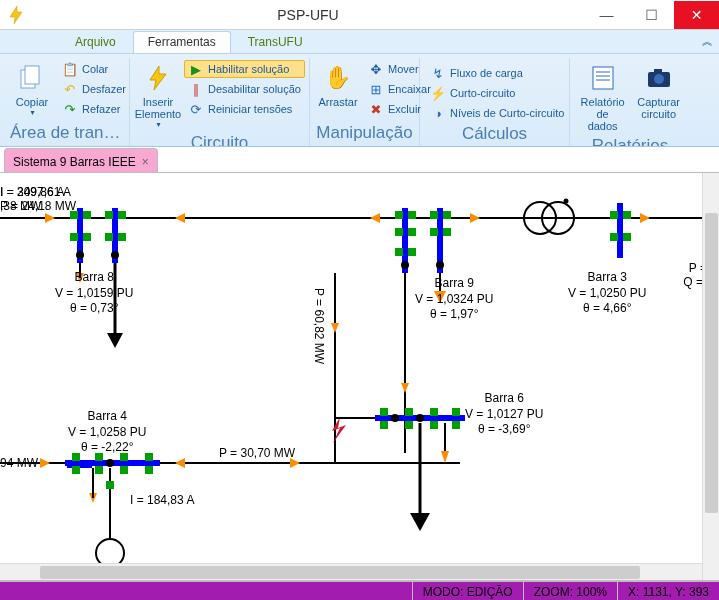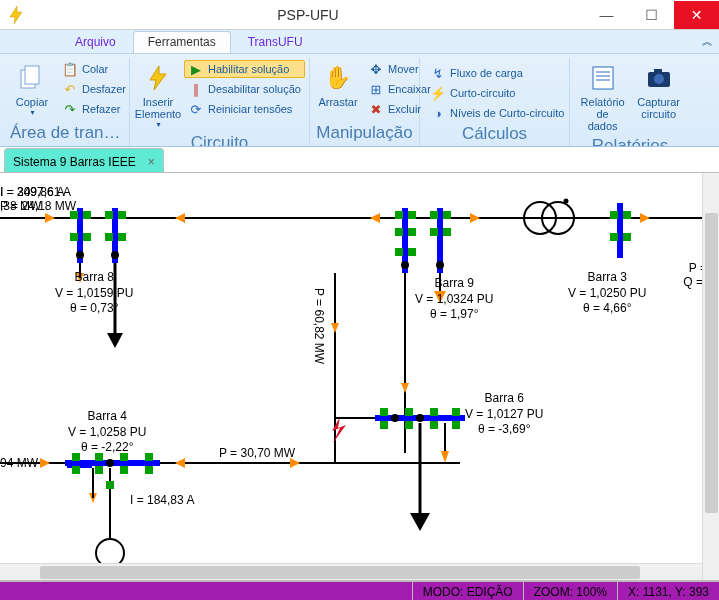--- a/index.html
+++ b/index.html
@@ -11,42 +11,42 @@
 .title-bar .title { flex: 1; text-align: center; font-size: 14px; color: #333; }
 .title-bar .win-btns { display: flex; }
 .title-bar .win-btn { width: 45px; height: 28px; display: flex; align-items: center; justify-content: center; font-size: 14px; }
 .title-bar .win-btn.close { background: #e81123; color: #fff; }
 .title-bar .win-btn.minmax { color: #555; }
 
 
 .ribbon { background: linear-gradient(#e8f2fb, #d9ebfa); border-bottom: 1px solid #9fc5e8; }
 .tabs-row { display: flex; align-items: flex-end; height: 24px; padding-left: 60px; background: #dff0fc; border-bottom: 1px solid #b5d3ec; position: relative; }
 .collapse-btn { position: absolute; right: 6px; top: 4px; font-size: 11px; color: #1a5a9e; cursor: pointer; }
-.tab { padding: 3px 14px 4px; font-size: 12px; color: #6d28d9; cursor: pointer; border: 1px solid transparent; border-bottom: none; margin-right: 2px; }
+.tab { padding: 3px 14px 4px; font-size: 12px; color: #4d7c0f; cursor: pointer; border: 1px solid transparent; border-bottom: none; margin-right: 2px; }
 .tab.active { background: #fdfdfe; border-color: #b5d3ec; border-top-left-radius: 3px; border-top-right-radius: 3px; color: #333; }
 
 .ribbon-body { display: flex; height: 92px; padding: 4px 4px 0; }
 .group { border-right: 1px solid #c4dcf0; padding: 2px 6px 0; display: flex; flex-direction: column; }
 .group-content { display: flex; flex: 1; align-items: flex-start; gap: 4px; }
 .group-label { text-align: center; font-size: 17px; color: #4a7db3; padding: 2px 0 3px; white-space: nowrap; overflow: hidden; text-overflow: ellipsis; }
 
 .big-btn { display: flex; flex-direction: column; align-items: center; justify-content: center; padding: 2px 4px; font-size: 11px; color: #1a5a9e; text-align: center; cursor: pointer; min-width: 44px; }
 .big-btn .ico { width: 32px; height: 32px; display: flex; align-items: center; justify-content: center; font-size: 22px; }
 .big-btn .lbl { margin-top: 2px; line-height: 1.1; }
 
 .small-list { display: flex; flex-direction: column; gap: 2px; }
 .small-btn { display: flex; align-items: center; gap: 4px; font-size: 11px; color: #1a5a9e; padding: 1px 4px; cursor: pointer; white-space: nowrap; }
 .small-btn.highlighted { background: #ffe08a; border: 1px solid #e6b422; border-radius: 2px; padding: 0 3px; }
 .small-btn .mini-ico { width: 16px; height: 16px; display: inline-flex; align-items: center; justify-content: center; font-size: 13px; }
 
 .dropdown-arrow { font-size: 8px; margin-left: 1px; }
 
 
 .doc-tabs { height: 26px; background: #fff; border-bottom: 1px solid #bcbcbc; display: flex; align-items: flex-end; padding-left: 4px; }
-.doc-tab { height: 24px; border: 1px solid #bcbcbc; border-bottom: none; border-top-left-radius: 4px; border-top-right-radius: 4px; background: #5eead4; padding: 3px 8px 0; font-size: 12px; display: flex; align-items: center; gap: 12px; }
+.doc-tab { height: 24px; border: 1px solid #bcbcbc; border-bottom: none; border-top-left-radius: 4px; border-top-right-radius: 4px; background: #f9a8d4; padding: 3px 8px 0; font-size: 12px; display: flex; align-items: center; gap: 6px; }
 .doc-tab .close-x { font-size: 12px; color: #666; cursor: pointer; }
 
 
 .canvas-wrap { position: relative; height: 408px; background: #fff; overflow: hidden; border-bottom: 1px solid #bcbcbc; }
 .canvas { position: absolute; inset: 0; }
 .canvas text, .bus-label { font-family: "Segoe UI", Tahoma, sans-serif; fill: #000; }
 .bus-label { position: absolute; font-size: 12px; text-align: center; line-height: 1.3; white-space: nowrap; }
 .flow-label { position: absolute; font-size: 12px; white-space: nowrap; }
 .scrollbar-v { position: absolute; right: 0; top: 0; width: 17px; height: 100%; background: #f0f0f0; border-left: 1px solid #dcdcdc; }
 .scrollbar-h { position: absolute; left: 0; bottom: 0; height: 17px; right: 17px; background: #f0f0f0; border-top: 1px solid #dcdcdc; }

